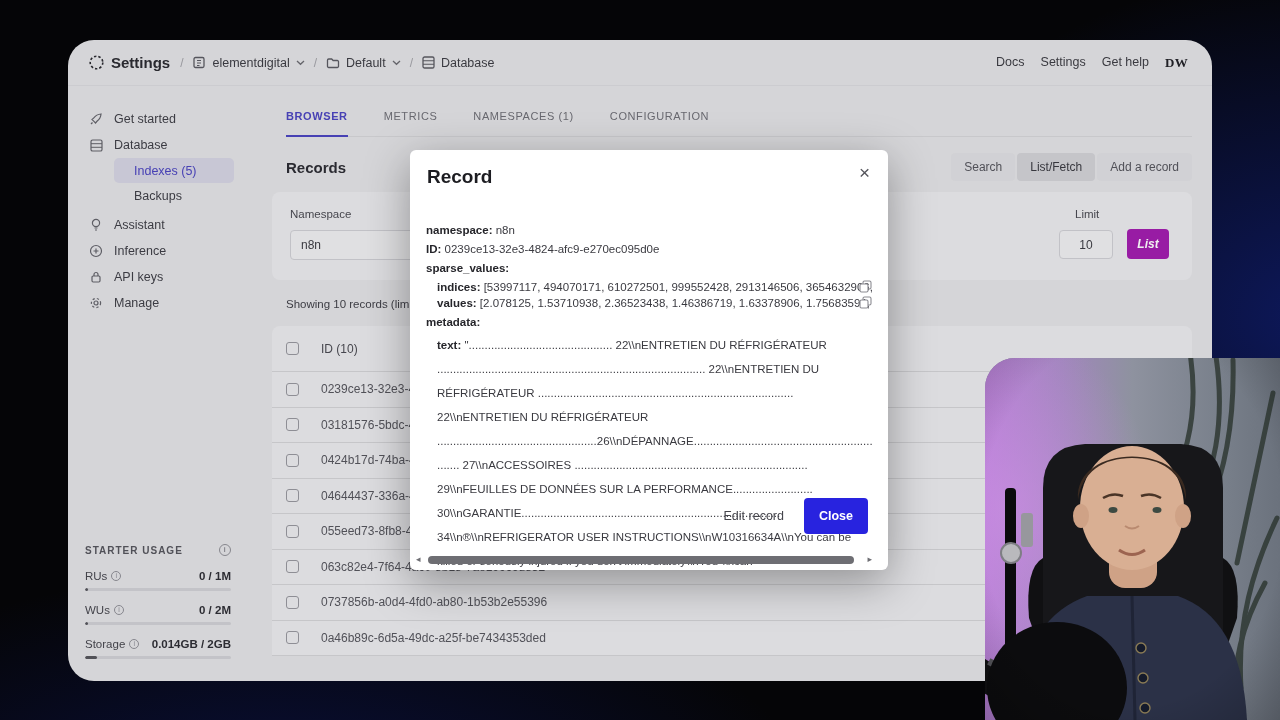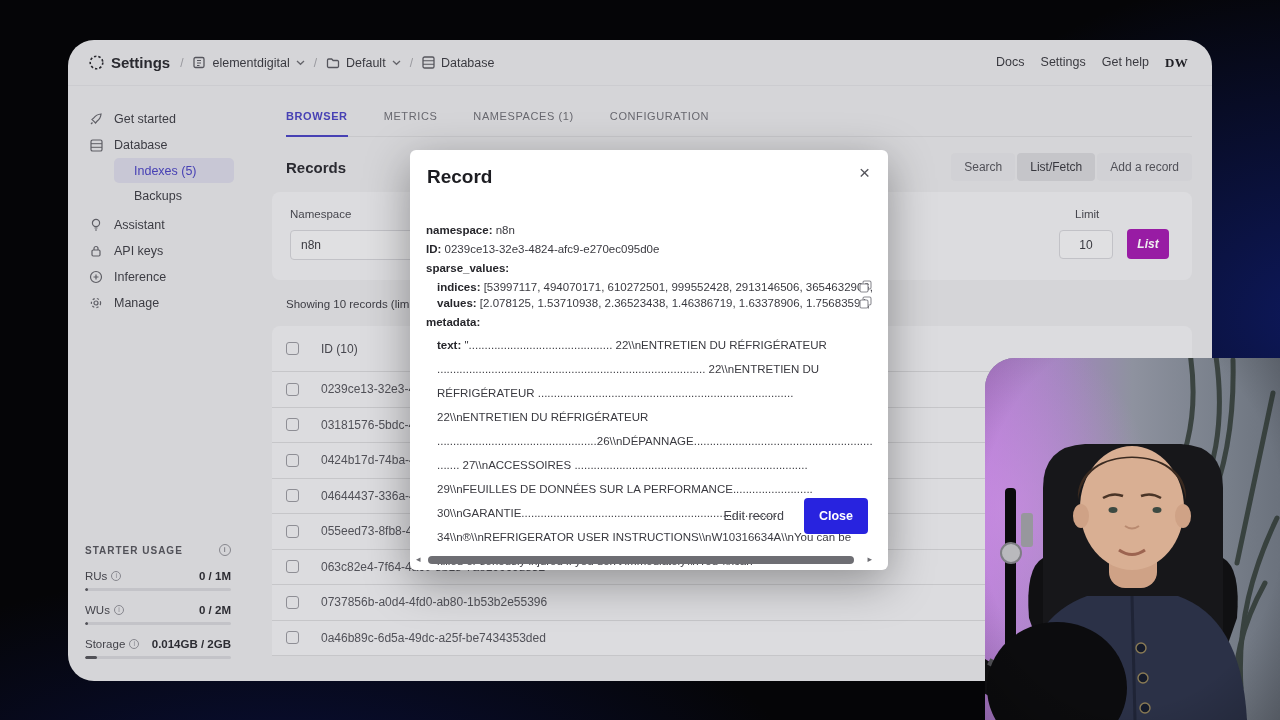--- a/index.html
+++ b/index.html
@@ -178,35 +178,35 @@
         <span class="ic">
           <svg width="12" height="14" viewBox="0 0 12 14">
               <circle cx="6" cy="5" r="3.6" fill="none" stroke="#63636b" stroke-width="1.2"></circle>
               <path d="M4.5 10h3M5 12h2" stroke="#63636b" stroke-width="1.2"></path>
             </svg>
         </span>
         <span>Assistant</span>
       </div>
       <div class="side-item">
         <span class="ic">
+          <svg width="14" height="14" viewBox="0 0 14 14">
+              <circle cx="7" cy="7" r="5.5" fill="none" stroke="#63636b" stroke-width="1.2"></circle>
+              <path d="M7 4.5v5M4.5 7h5" stroke="#63636b" stroke-width="1.2"></path>
+            </svg>
+        </span>
+        <span>Inference</span>
+      </div>
+      <div class="side-item">
+        <span class="ic">
           <svg width="12" height="14" viewBox="0 0 12 14">
               <rect x="2" y="6" width="8" height="6" rx="1.2" fill="none" stroke="#63636b" stroke-width="1.2"></rect>
               <path d="M4 6V4.5a2 2 0 0 1 4 0V6" fill="none" stroke="#63636b" stroke-width="1.2"></path>
             </svg>
         </span>
         <span>API keys</span>
-      </div>
-      <div class="side-item">
-        <span class="ic">
-          <svg width="14" height="14" viewBox="0 0 14 14">
-              <circle cx="7" cy="7" r="5.5" fill="none" stroke="#63636b" stroke-width="1.2"></circle>
-              <path d="M7 4.5v5M4.5 7h5" stroke="#63636b" stroke-width="1.2"></path>
-            </svg>
-        </span>
-        <span>Inference</span>
       </div>
       <div class="side-item">
         <span class="ic">
           <svg width="14" height="14" viewBox="0 0 14 14">
               <circle cx="7" cy="7" r="2" fill="none" stroke="#63636b" stroke-width="1.2"></circle>
               <circle cx="7" cy="7" r="4.6" fill="none" stroke="#63636b" stroke-width="1.2" stroke-dasharray="2.2 2.2"></circle>
             </svg>
         </span>
         <span>Manage</span>
       </div>

